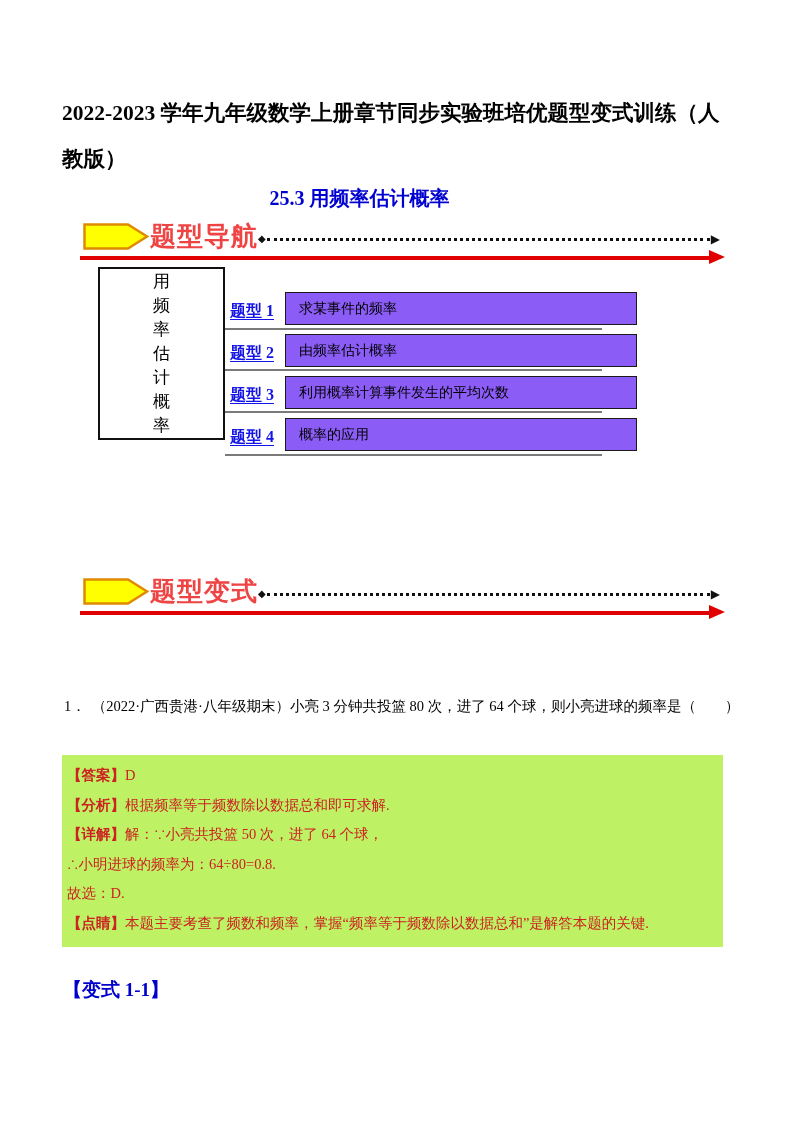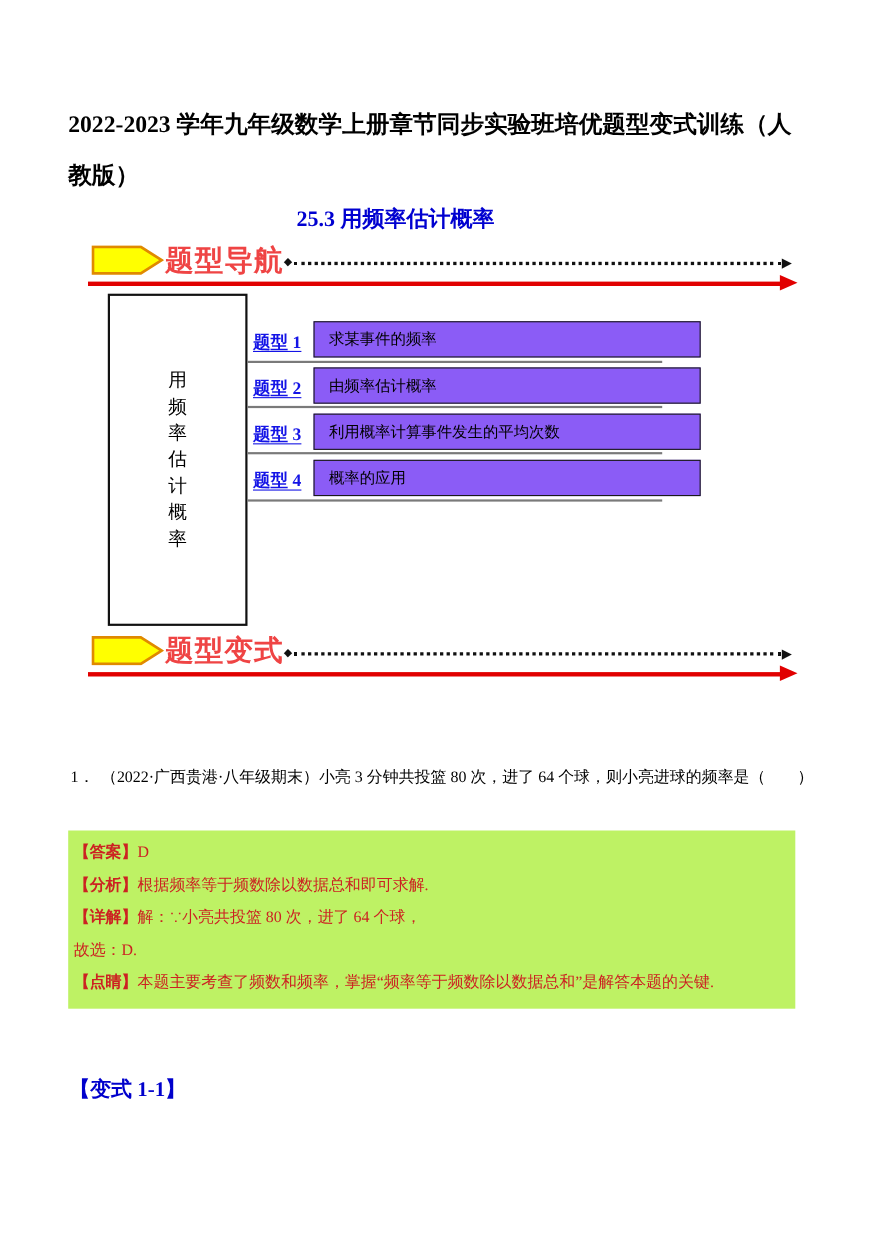--- a/index.html
+++ b/index.html
@@ -78,21 +78,21 @@
     width: 0; height: 0;
     border-left: 16px solid #e10000;
     border-top: 7px solid transparent;
     border-bottom: 7px solid transparent;
   }
 
   
   .map-root-box {
     position: absolute;
     left: 98px; top: 267px;
-    width: 127px; height: 302px;
+    width: 127px; height: 173px;
     border: 2px solid #111;
     display: flex;
     align-items: center;
     justify-content: center;
   }
   .map-root-label {
     width: 22px;
     font-size: 17px;
     line-height: 24px;
     text-align: center;
@@ -239,20 +239,21 @@
     <div class="red-tip"></div>
   </div>
 
 
   <p class="question-line"><span class="q-num">1．</span><span>（2022·广西贵港·八年级期末）小亮 3 分钟共投篮 80 次，进了 64 个球，则小亮进球的频率是（　　）</span></p>
 
 
   <div class="answer-block">
     <div class="ans-line"><span class="ans-tag">【答案】</span><span>D</span></div>
     <div class="ans-line"><span class="ans-tag">【分析】</span><span>根据频率等于频数除以数据总和即可求解.</span></div>
-    <div class="ans-line"><span class="ans-tag">【详解】</span><span>解：∵小亮共投篮 80 次，进了 64 个球，</span></div>
+    <div class="ans-line"><span class="ans-tag">【详解】</span><span>解：∵小亮共投篮 50 次，进了 64 个球，</span></div>
+    <div class="ans-line"><span class="ans-tag"></span><span>∴小明进球的频率为：64÷80=0.8.</span></div>
     <div class="ans-line"><span class="ans-tag"></span><span>故选：D.</span></div>
     <div class="ans-line"><span class="ans-tag">【点睛】</span><span>本题主要考查了频数和频率，掌握“频率等于频数除以数据总和”是解答本题的关键.</span></div>
   </div>
 
   <h3 class="variant-heading">【变式 1-1】</h3>
 
 </div>
 
 </body></html>

